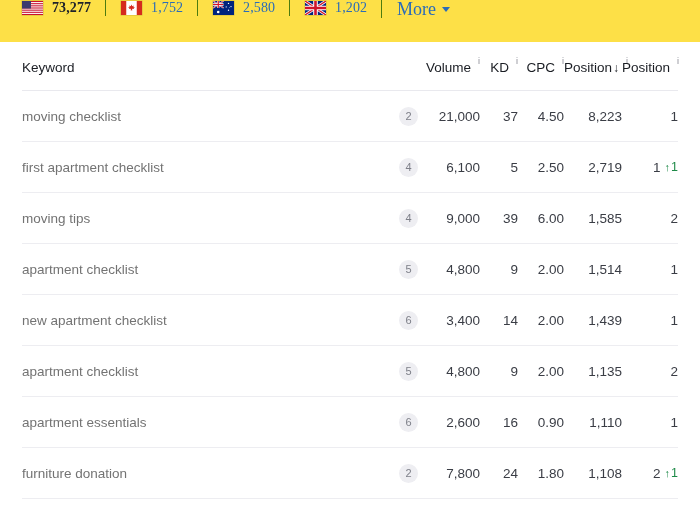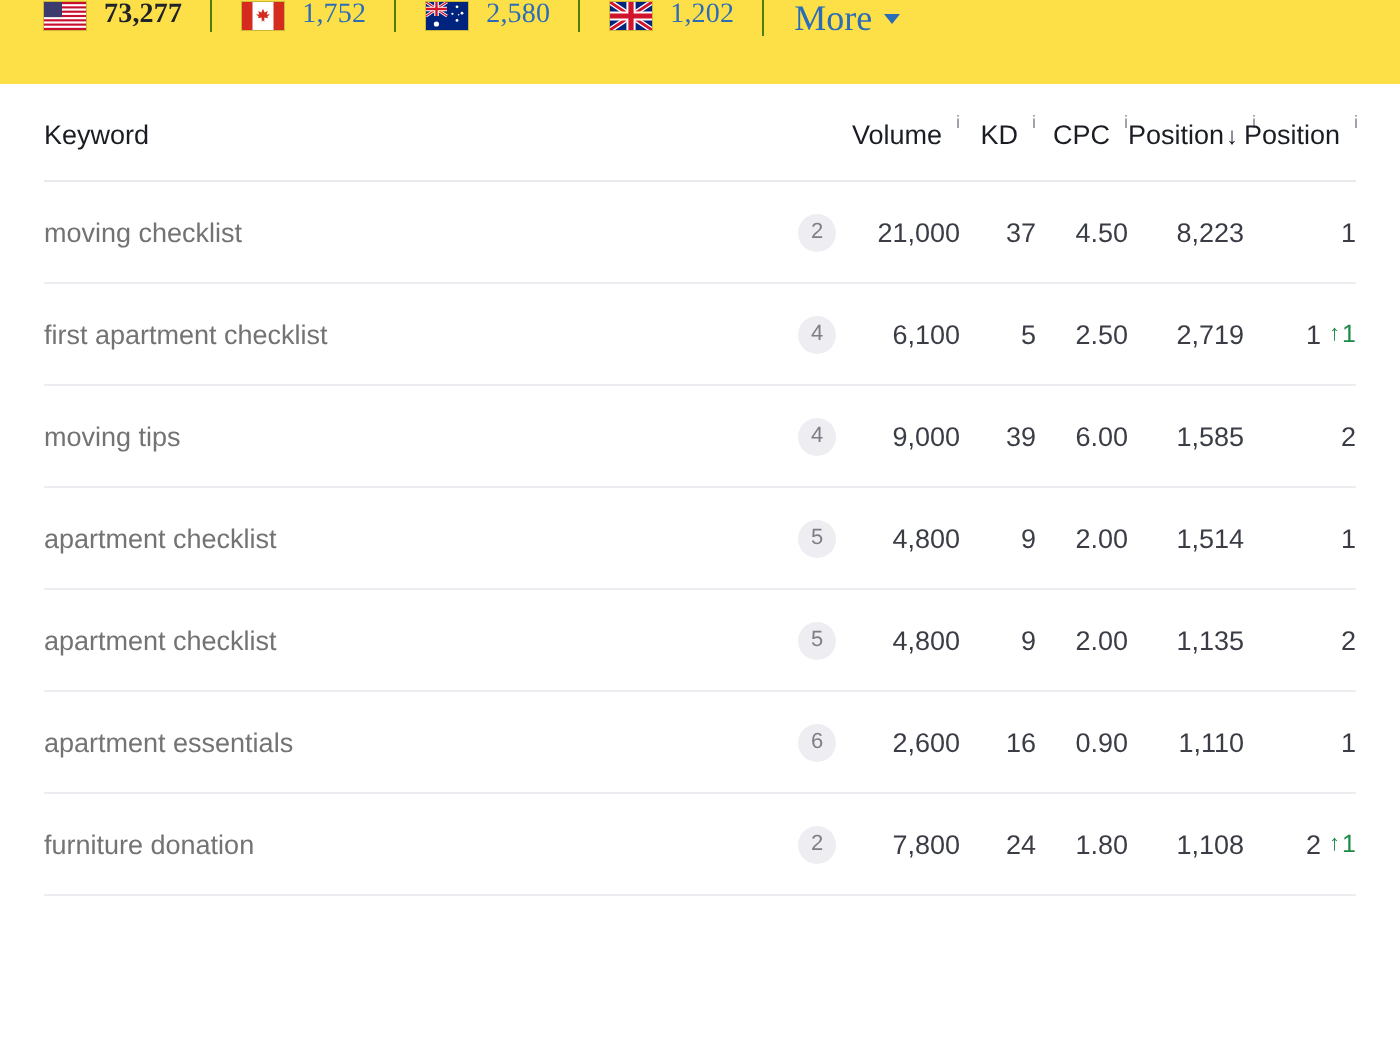--- a/index.html
+++ b/index.html
@@ -340,20 +340,31 @@
           <td class="c-badge"><span class="badge">5</span></td>
           <td class="c-num">4,800</td>
           <td class="c-num">9</td>
           <td class="c-num">2.00</td>
           <td class="c-num">1,514</td>
           <td class="c-num"><span class="pos-wrap">
               <span>1</span>
             </span></td>
         </tr>
         <tr>
+          <td class="c-keyword"><a href="#">new apartment checklist</a></td>
+          <td class="c-badge"><span class="badge">6</span></td>
+          <td class="c-num">3,400</td>
+          <td class="c-num">14</td>
+          <td class="c-num">2.00</td>
+          <td class="c-num">1,439</td>
+          <td class="c-num"><span class="pos-wrap">
+              <span>1</span>
+            </span></td>
+        </tr>
+        <tr>
           <td class="c-keyword"><a href="#">apartment checklist</a></td>
           <td class="c-badge"><span class="badge">5</span></td>
           <td class="c-num">4,800</td>
           <td class="c-num">9</td>
           <td class="c-num">2.00</td>
           <td class="c-num">1,135</td>
           <td class="c-num"><span class="pos-wrap">
               <span>2</span>
             </span></td>
         </tr>

